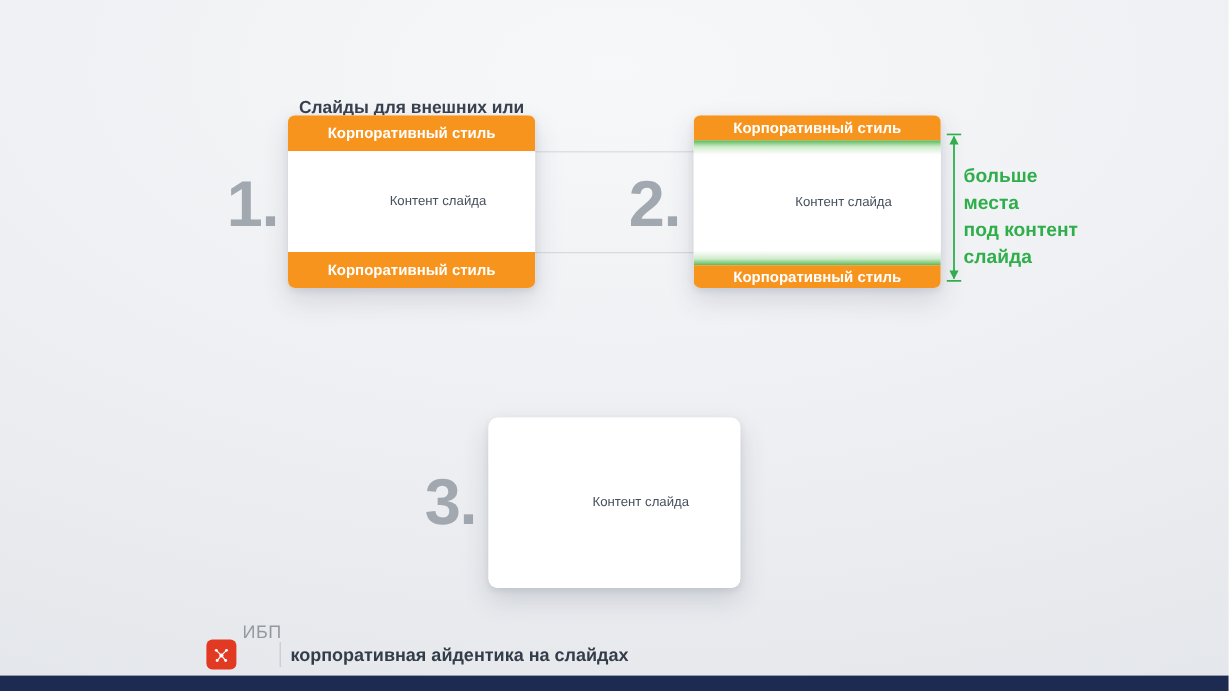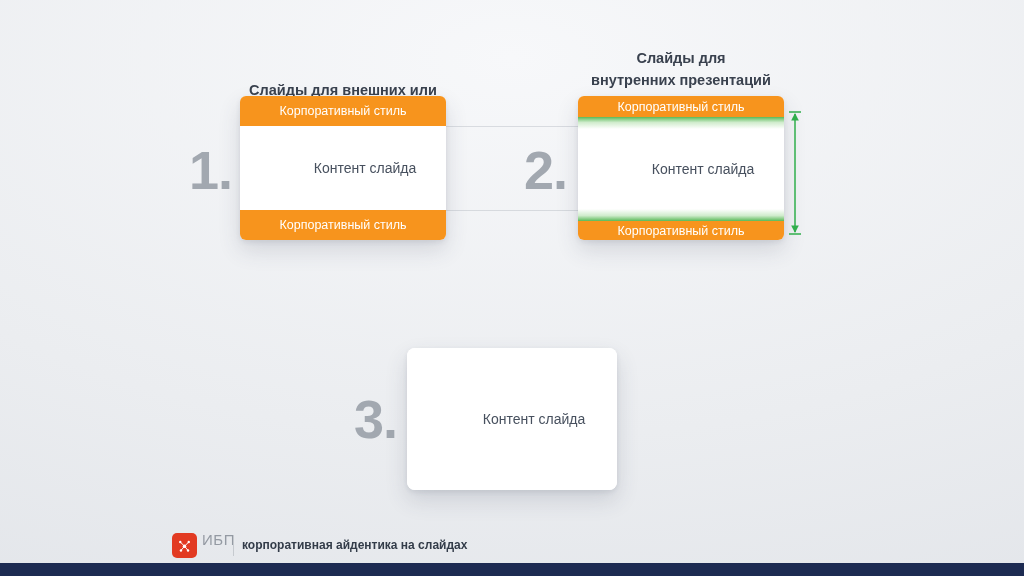--- a/index.html
+++ b/index.html
@@ -48,36 +48,36 @@
     position:absolute;display:flex;flex-direction:column;
     border-radius:6px;overflow:hidden;background:#fff;
     box-shadow:0 10px 22px rgba(55,65,85,.16), 0 2px 5px rgba(55,65,85,.10);
   }
   .card1{left:240px;top:96px;width:206px;height:144px;}
   .card2{left:578px;top:96px;width:206px;height:144px;}
   .card3{left:407px;top:348px;width:210px;height:142px;border-radius:8px;}
 
   .bar{
     background:var(--orange);
-    color:#fff;font-size:12.5px;font-weight:normal;
+    color:#fff;font-size:12.5px;font-weight:bold;
     display:flex;align-items:center;justify-content:center;
     flex:0 0 auto;
   }
   .card1 .bar{height:30px;}
   .card2 .bar-top{height:21px;}
   .card2 .bar-bottom{height:19px;}
 
   .fade{flex:0 0 auto;height:12px;}
   .fade-top{background:linear-gradient(to bottom, rgba(72,178,70,.9) 0%, rgba(120,200,110,.35) 45%, rgba(255,255,255,0) 100%);}
   .fade-bottom{background:linear-gradient(to top, rgba(72,178,70,.9) 0%, rgba(120,200,110,.35) 45%, rgba(255,255,255,0) 100%);}
 
   .card-content{
     flex:1 1 auto;background:#fff;
     display:flex;align-items:center;justify-content:center;
-    font-size:14px;color:var(--content-text);padding-left:44px;
+    font-size:11px;color:var(--content-text);padding-left:44px;
   }
 
   .guide{
     position:absolute;height:1px;background:rgba(130,140,150,.25);
   }
   .guide1{left:446px;top:126px;width:132px;}
   .guide2{left:446px;top:210px;width:132px;}
 
   .v-arrow{position:absolute;left:787px;top:111px;}
   .v-arrow line{stroke:var(--green);stroke-width:1.5;}
@@ -90,30 +90,30 @@
   }
 
   .footer-logo{
     position:absolute;left:172px;top:533px;width:25px;height:25px;
     background:var(--logo-red);border-radius:5px;
     display:flex;align-items:center;justify-content:center;
   }
   .footer-logo svg line{stroke:#fff;stroke-width:1.4;}
   .footer-logo svg circle{fill:#fff;}
   .logo-abbr{
-    position:absolute;left:202px;top:531px;
+    position:absolute;left:202px;top:519px;
     font-size:15px;color:var(--logo-gray);letter-spacing:.5px;text-align:right;
   }
   .footer-divider{
     position:absolute;left:233px;top:535px;width:1px;height:21px;
     background:#c6cacf;
   }
   .footer-caption{
     position:absolute;left:242px;top:538px;
-    font-size:12px;font-weight:bold;color:var(--caption-text);
+    font-size:15px;font-weight:bold;color:var(--caption-text);
   }
   .bottom-strip{
     position:absolute;left:0;bottom:0;width:1024px;height:13px;
     background:var(--bottom-bar);
   }
 </style>
 </head>
 <body>
 
 <div class="canvas">
@@ -123,38 +123,39 @@
   <div class="big-number n1">1.</div>
   <div class="card card1">
     <div class="bar bar-top">Корпоративный стиль</div>
     <div class="card-content">Контент слайда</div>
     <div class="bar bar-bottom">Корпоративный стиль</div>
   </div>
 
   <div class="guide guide1"></div>
   <div class="guide guide2"></div>
 
-  <div class="heading h2">Слайды для
-внутренних презентаций</div>
   <div class="big-number n2">2.</div>
   <div class="card card2">
     <div class="bar bar-top">Корпоративный стиль</div>
     <div class="fade fade-top"></div>
     <div class="card-content">Контент слайда</div>
     <div class="fade fade-bottom"></div>
     <div class="bar bar-bottom">Корпоративный стиль</div>
   </div>
 
   <svg class="v-arrow" width="16" height="124" viewBox="0 0 16 124" aria-hidden="true">
     <line x1="2" y1="1" x2="14" y2="1"></line>
     <line x1="8" y1="3" x2="8" y2="121"></line>
     <path d="M8 2 L4.2 9.5 L11.8 9.5 Z"></path>
     <path d="M8 122 L4.2 114.5 L11.8 114.5 Z"></path>
     <line x1="2" y1="123" x2="14" y2="123"></line>
   </svg>
+  <div class="annotation">больше места
+под контент
+слайда</div>
 
   <div class="big-number n3">3.</div>
   <div class="card card3">
     <div class="card-content">Контент слайда</div>
   </div>
 
   <div class="footer-logo">
     <svg width="17" height="17" viewBox="0 0 24 24" aria-hidden="true">
       <line x1="12" y1="13" x2="6" y2="7"></line>
       <line x1="12" y1="13" x2="18" y2="7"></line>

